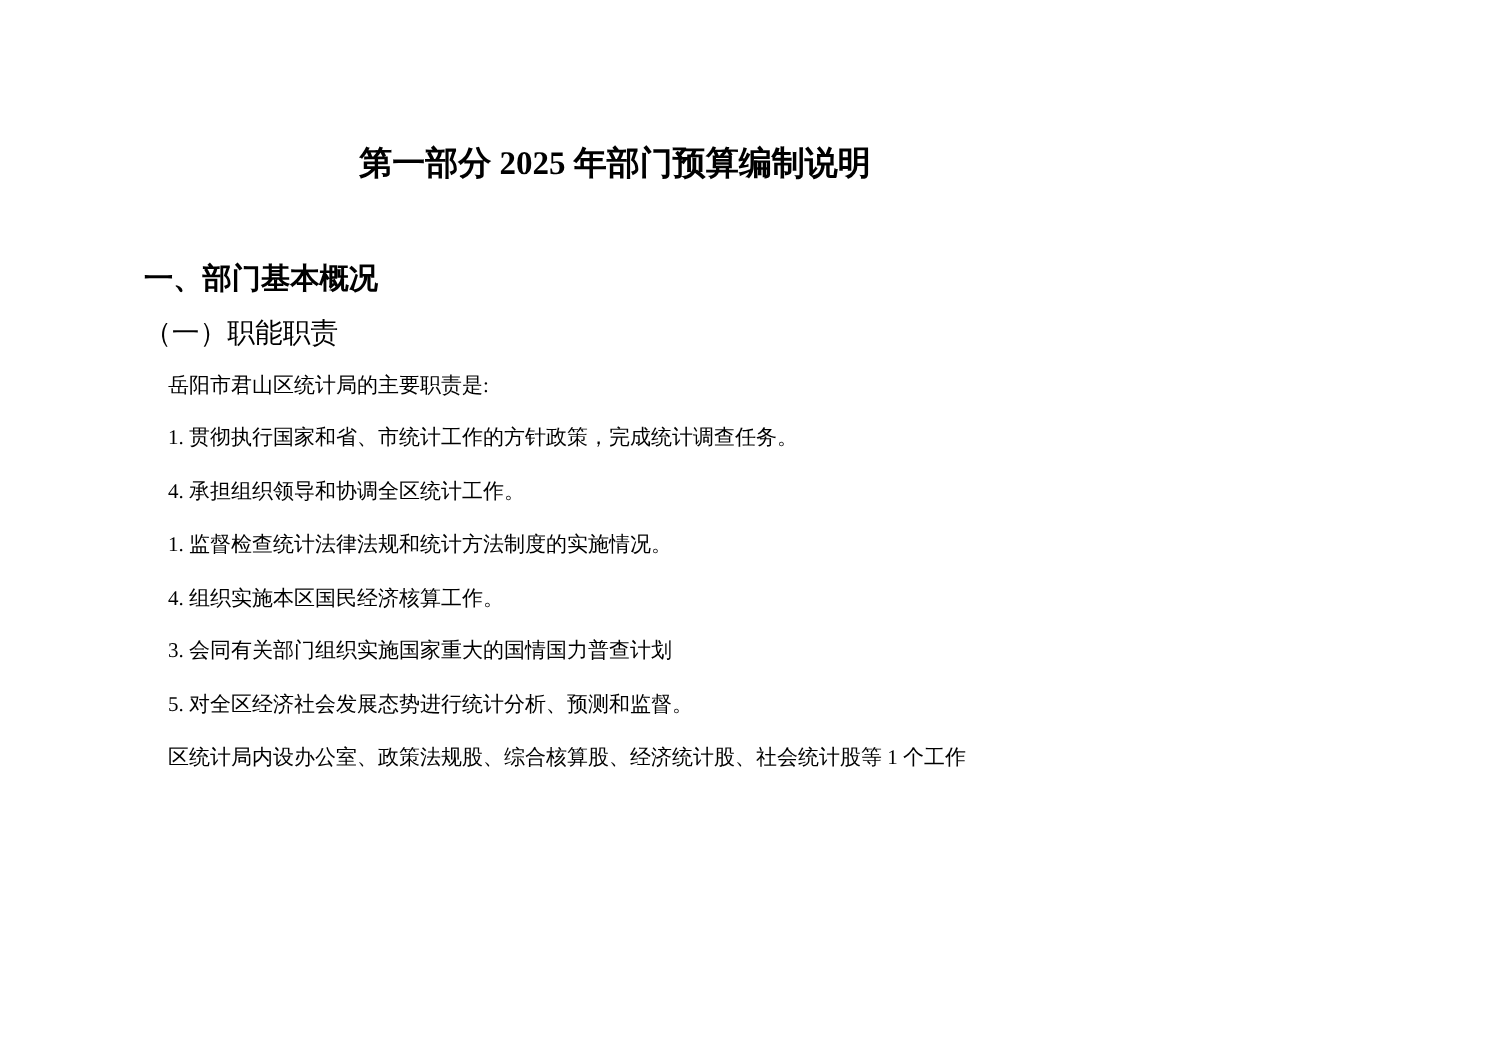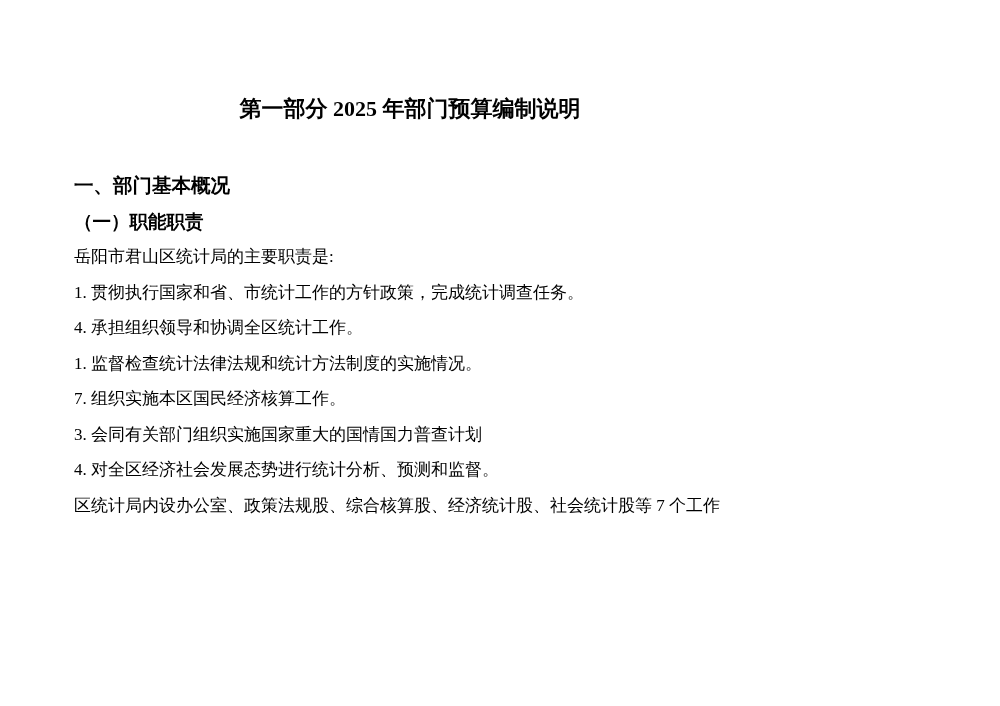--- a/index.html
+++ b/index.html
@@ -21,43 +21,44 @@
     padding-top: 94px;
     text-align: center;
     font-family: "Liberation Serif", serif;
     font-weight: bold;
     font-size: 22px;
     line-height: 30px;
     color: #000000;
   }
   .content {
     margin-top: 44px;
-    padding-left: 74px;
+    padding-left: 96px;
     padding-right: 110px;
   }
   .line {
     height: 35.5px;
     display: flex;
     align-items: center;
     white-space: nowrap;
   }
   .heading-1 {
     font-family: "Liberation Sans", sans-serif;
     font-weight: bold;
     font-size: 19.5px;
   }
   .heading-2 {
     font-family: "Liberation Serif", serif;
-    font-weight: bold;
+    font-weight: normal;
     font-size: 18.5px;
   }
   .paragraph, .list-item {
     font-family: "Liberation Serif", serif;
     font-weight: normal;
-    font-size: 17px;
+    font-size: 14px;
+    margin-left: 16px;
   }
 </style>
 </head>
 <body>
 
 <div class="page">
 
   <h1 class="doc-title">第一部分 2025 年部门预算编制说明</h1>
 
   <div class="content">
@@ -67,24 +68,24 @@
     <div class="line heading-2">（一）职能职责</div>
 
     <div class="line paragraph">岳阳市君山区统计局的主要职责是:</div>
 
     <div class="line list-item">1. 贯彻执行国家和省、市统计工作的方针政策，完成统计调查任务。</div>
 
     <div class="line list-item">4. 承担组织领导和协调全区统计工作。</div>
 
     <div class="line list-item">1. 监督检查统计法律法规和统计方法制度的实施情况。</div>
 
-    <div class="line list-item">7. 组织实施本区国民经济核算工作。</div>
+    <div class="line list-item">4. 组织实施本区国民经济核算工作。</div>
 
     <div class="line list-item">3. 会同有关部门组织实施国家重大的国情国力普查计划</div>
 
-    <div class="line list-item">4. 对全区经济社会发展态势进行统计分析、预测和监督。</div>
+    <div class="line list-item">5. 对全区经济社会发展态势进行统计分析、预测和监督。</div>
 
 
 
-    <div class="line paragraph">区统计局内设办公室、政策法规股、综合核算股、经济统计股、社会统计股等 7 个工作</div>
+    <div class="line paragraph">区统计局内设办公室、政策法规股、综合核算股、经济统计股、社会统计股等 1 个工作</div>
 
   </div>
 </div>
 
 </body></html>

